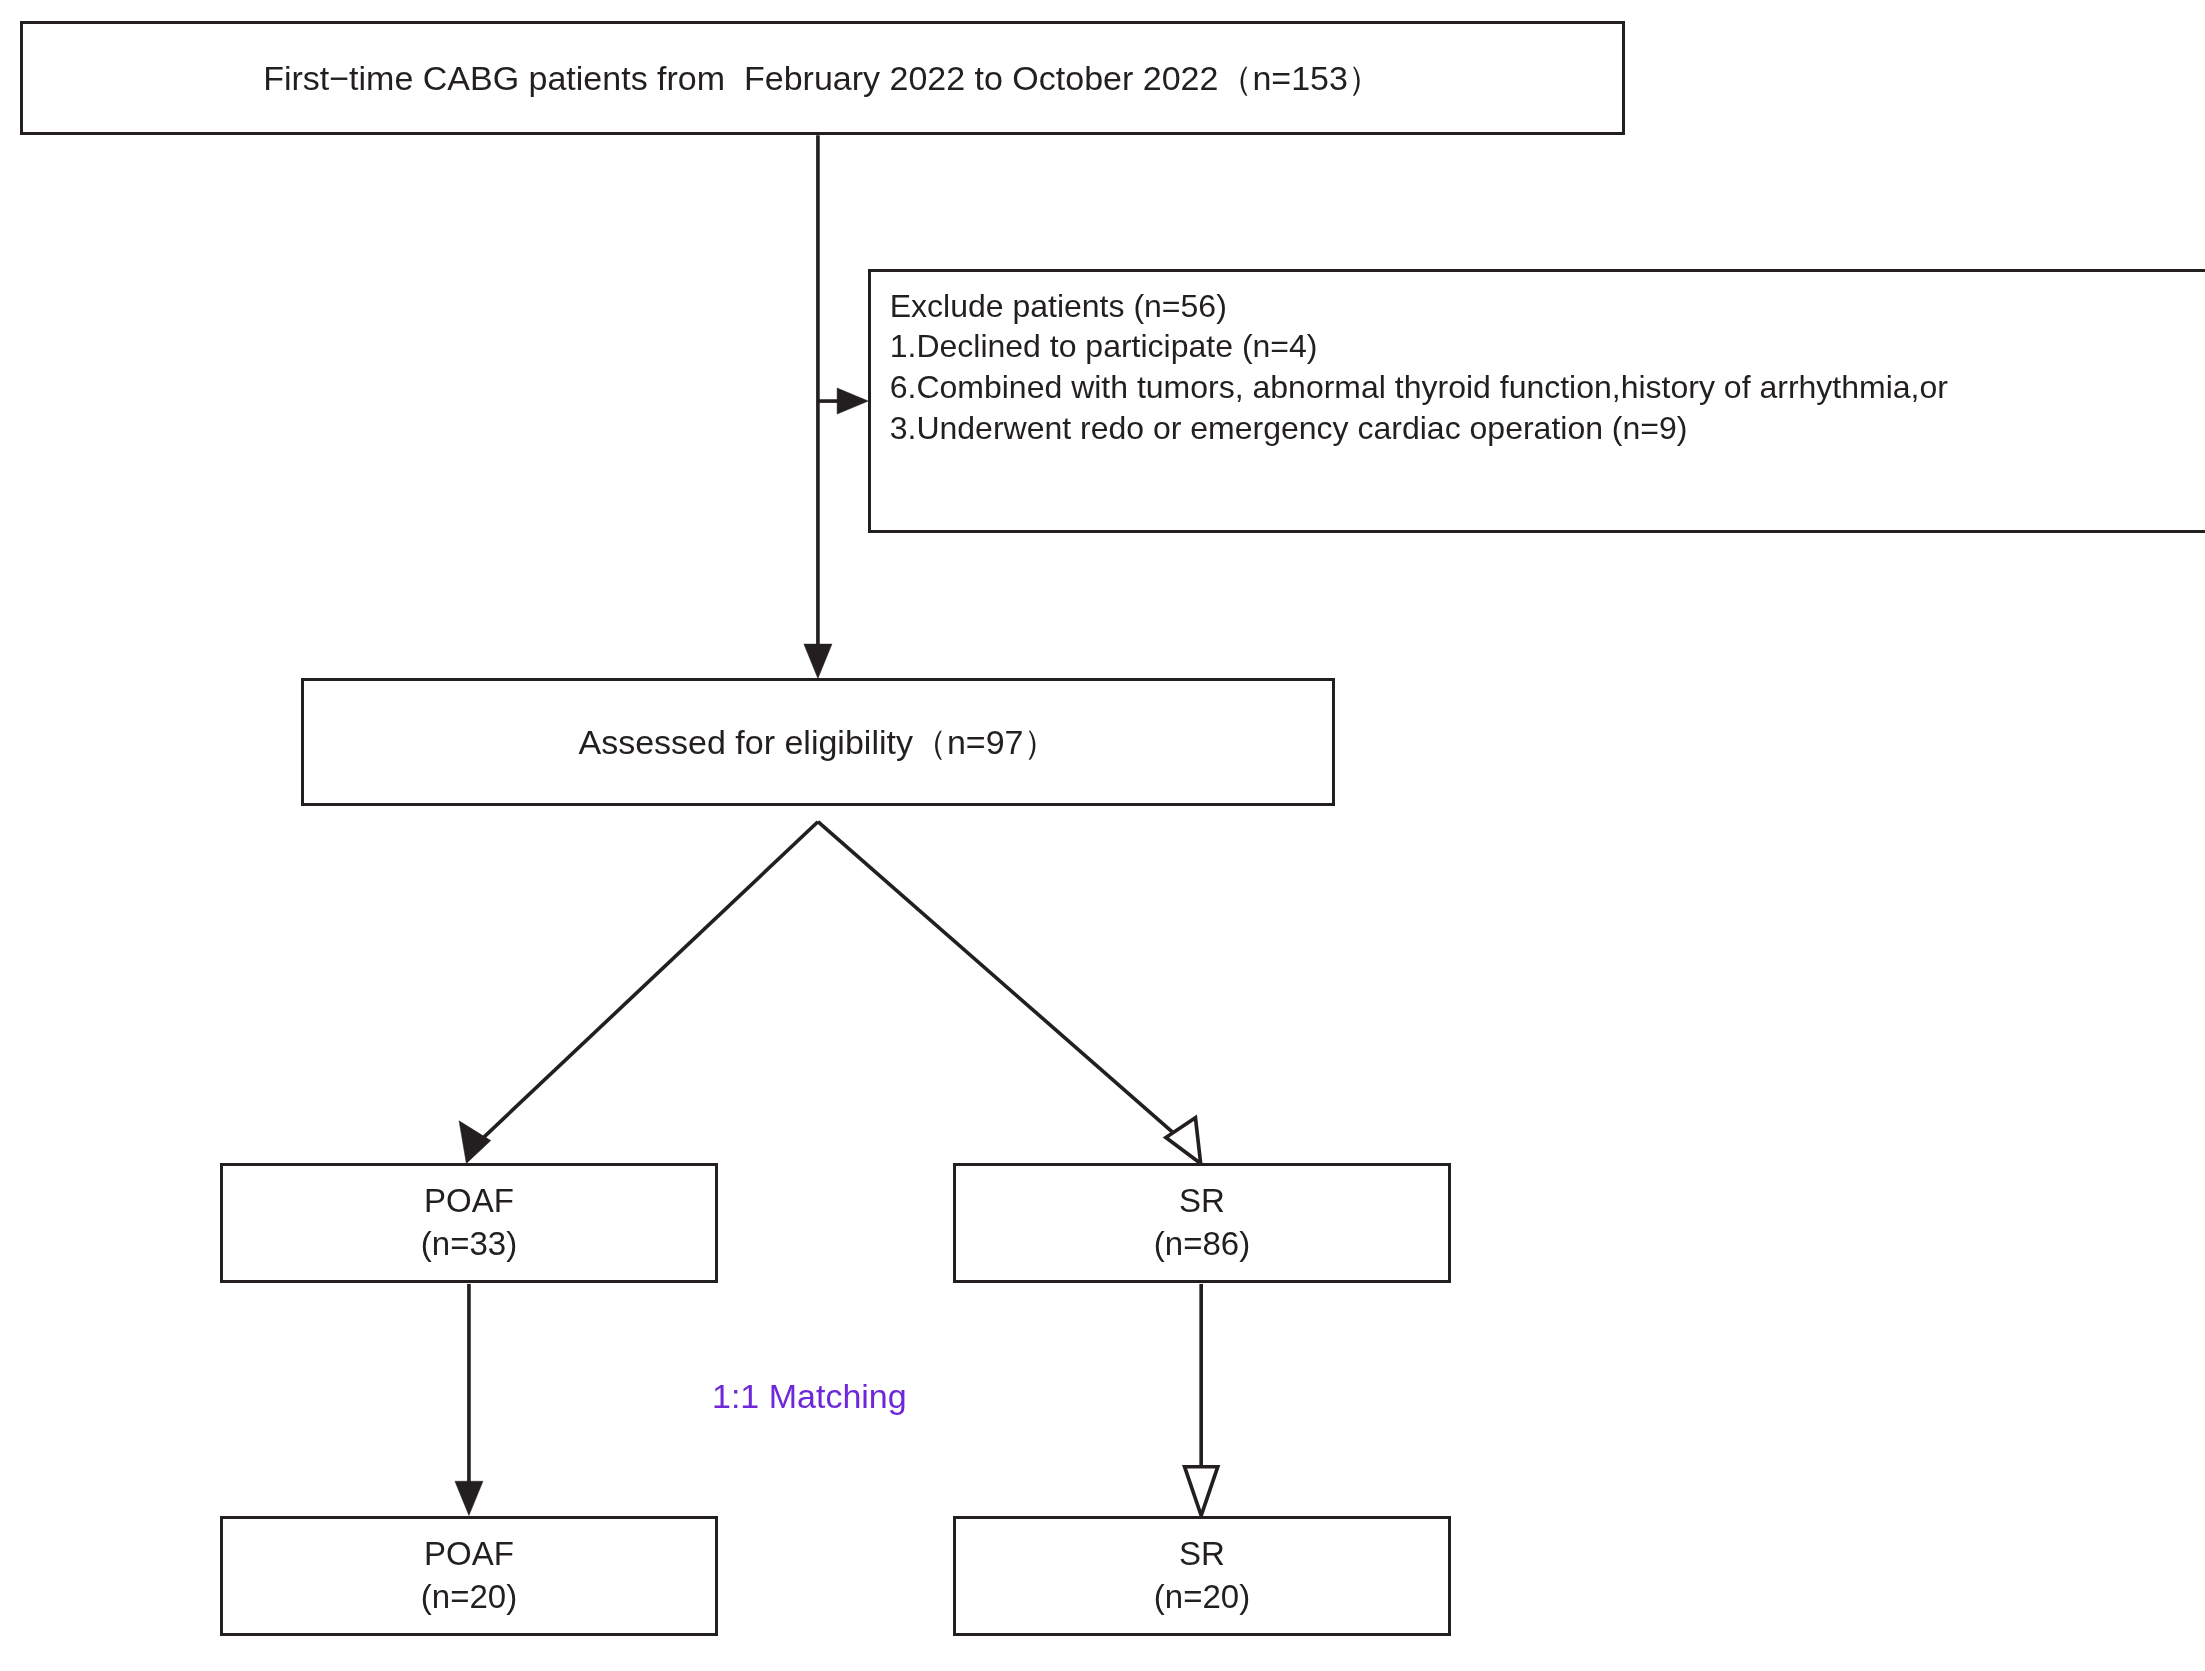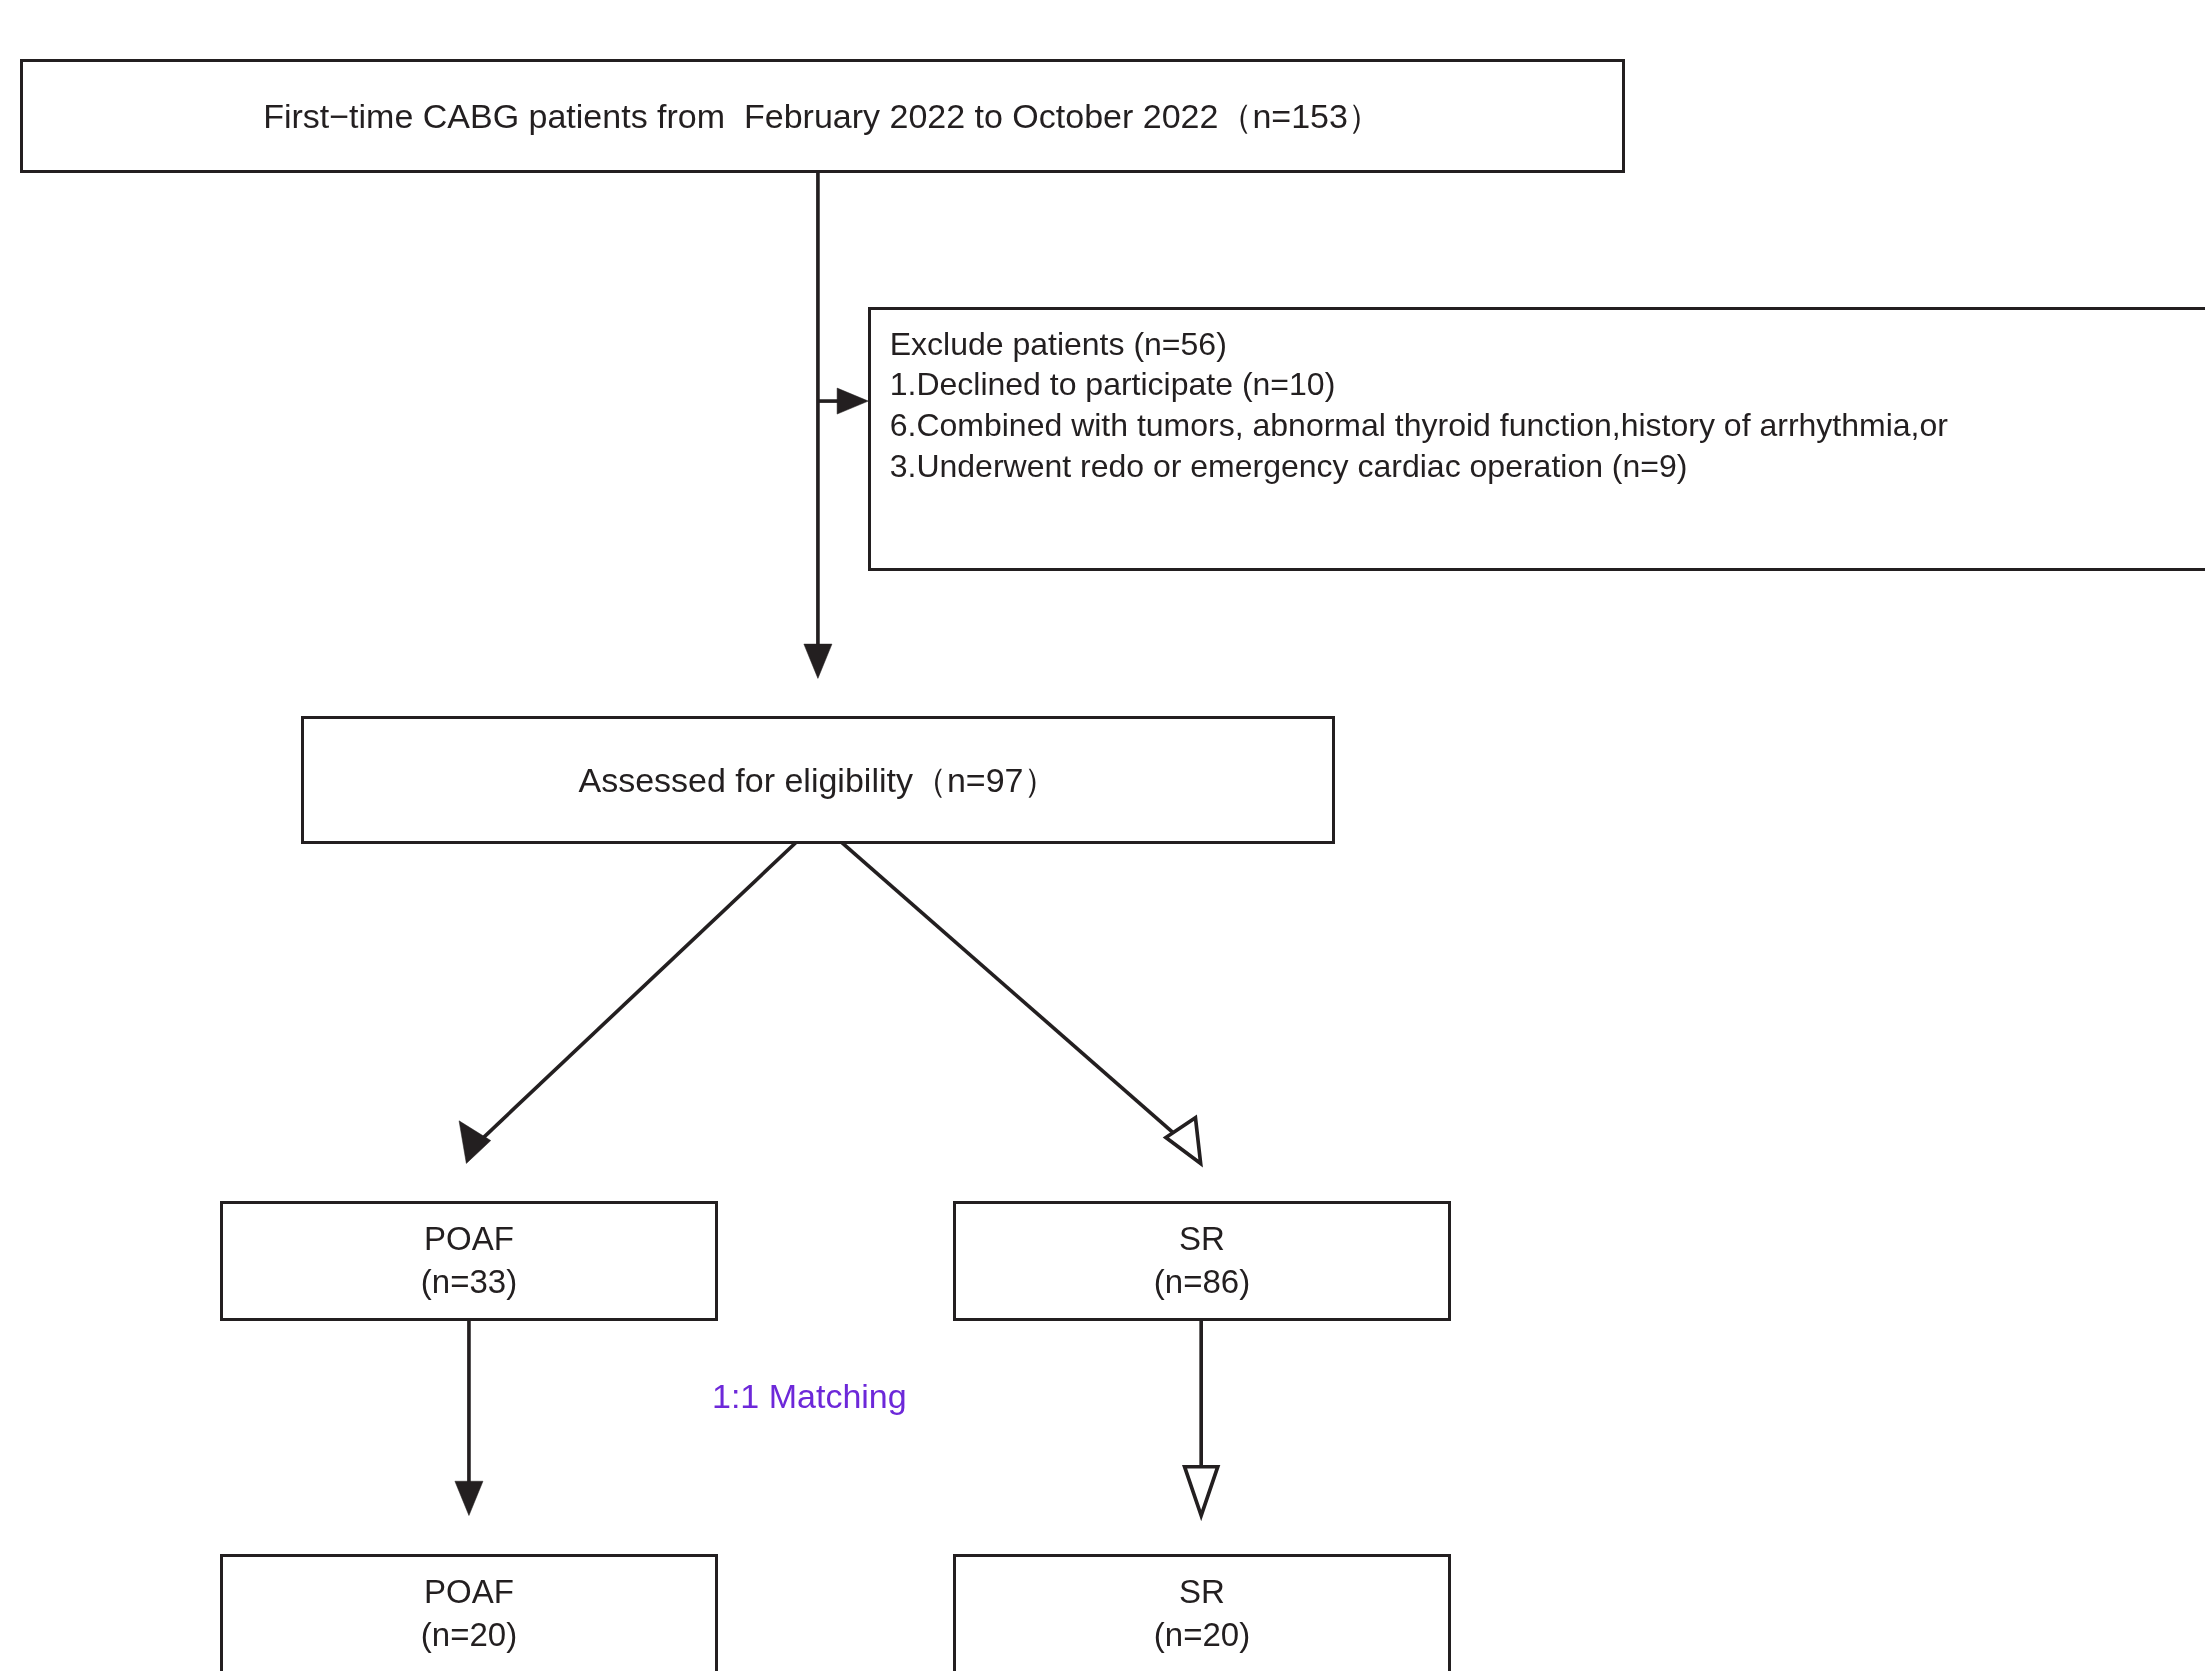--- a/index.html
+++ b/index.html
@@ -30,21 +30,20 @@
     box-sizing: border-box;
     border: 3.1px solid #231f20;
     background: #ffffff;
     display: flex;
     flex-direction: column;
     align-items: center;
     justify-content: center;
     text-align: center;
     line-height: 1.30;
     color: #231f20;
-    margin-top: 38px;
   }
   .node.left-align {
     align-items: flex-start;
     text-align: left;
   }
   .node-line {
     display: block;
     white-space: pre;
   }
 
@@ -149,21 +148,21 @@
     <line class="stroke" x1="2313" y1="2472" x2="2313" y2="2842" stroke-width="7"></line>
     <polygon class="arrow-hollow" points="2313,2918 2281,2824 2345,2824" stroke-width="7"></polygon>
   </svg>
 
   <div class="node" id="node-enrollment">
     <span class="node-line">First−time CABG patients from  February 2022 to October 2022（n=153）</span>
   </div>
 
   <div class="node left-align" id="node-exclusion">
     <span class="node-line">Exclude patients (n=56)</span>
-    <span class="node-line">1.Declined to participate (n=10)</span>
+    <span class="node-line">1.Declined to participate (n=4)</span>
     <span class="node-line">6.Combined with tumors, abnormal thyroid function,history of arrhythmia,or</span>
     <span class="node-line">3.Underwent redo or emergency cardiac operation (n=9)</span>
   </div>
 
   <div class="node" id="node-eligibility">
     <span class="node-line">Assessed for eligibility（n=97）</span>
   </div>
 
   <div class="node" id="node-poaf-pre">
     <span class="node-line">POAF</span>

